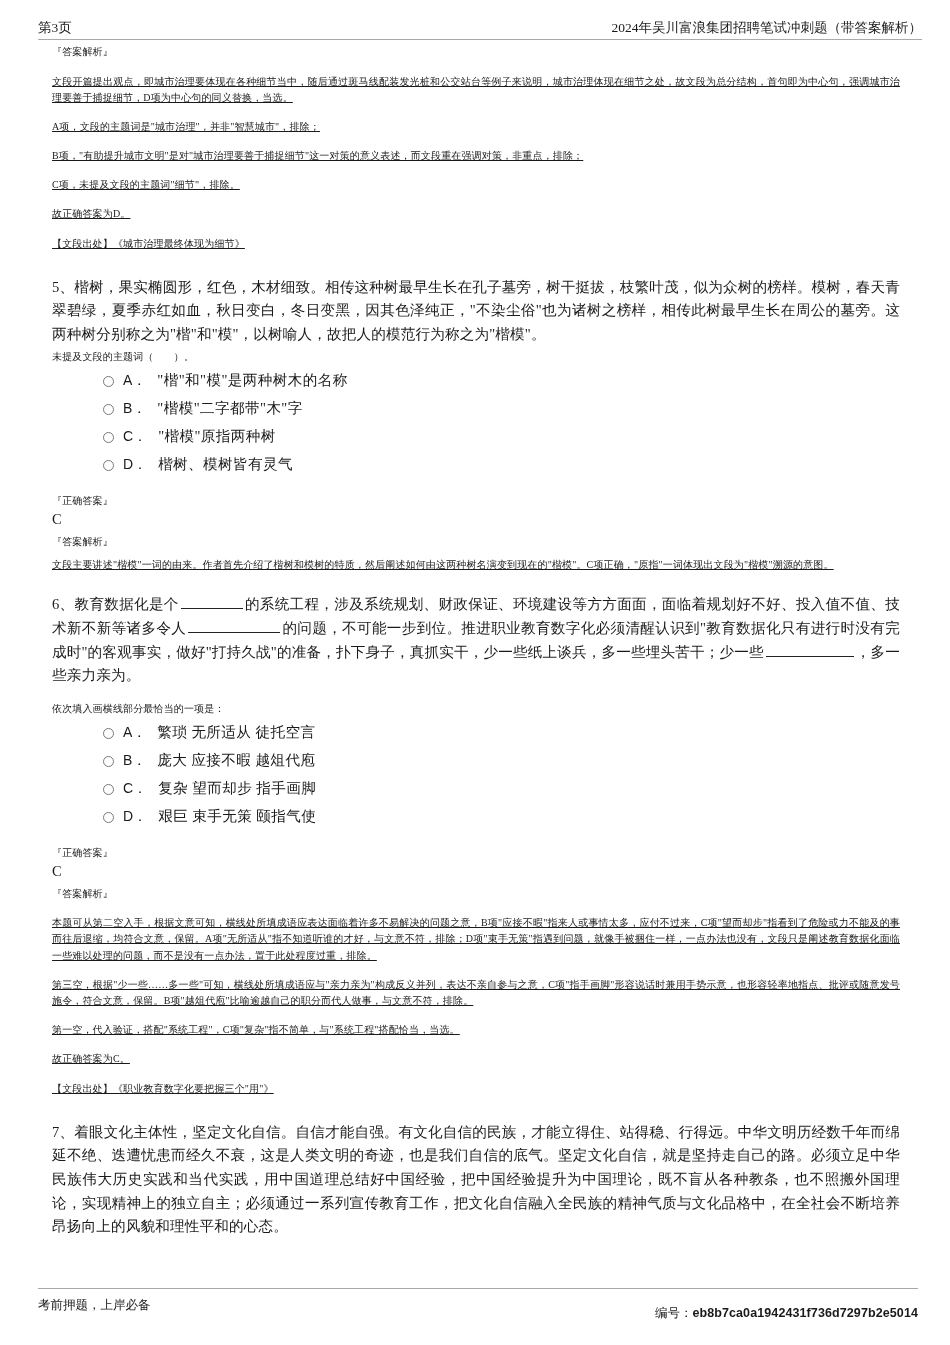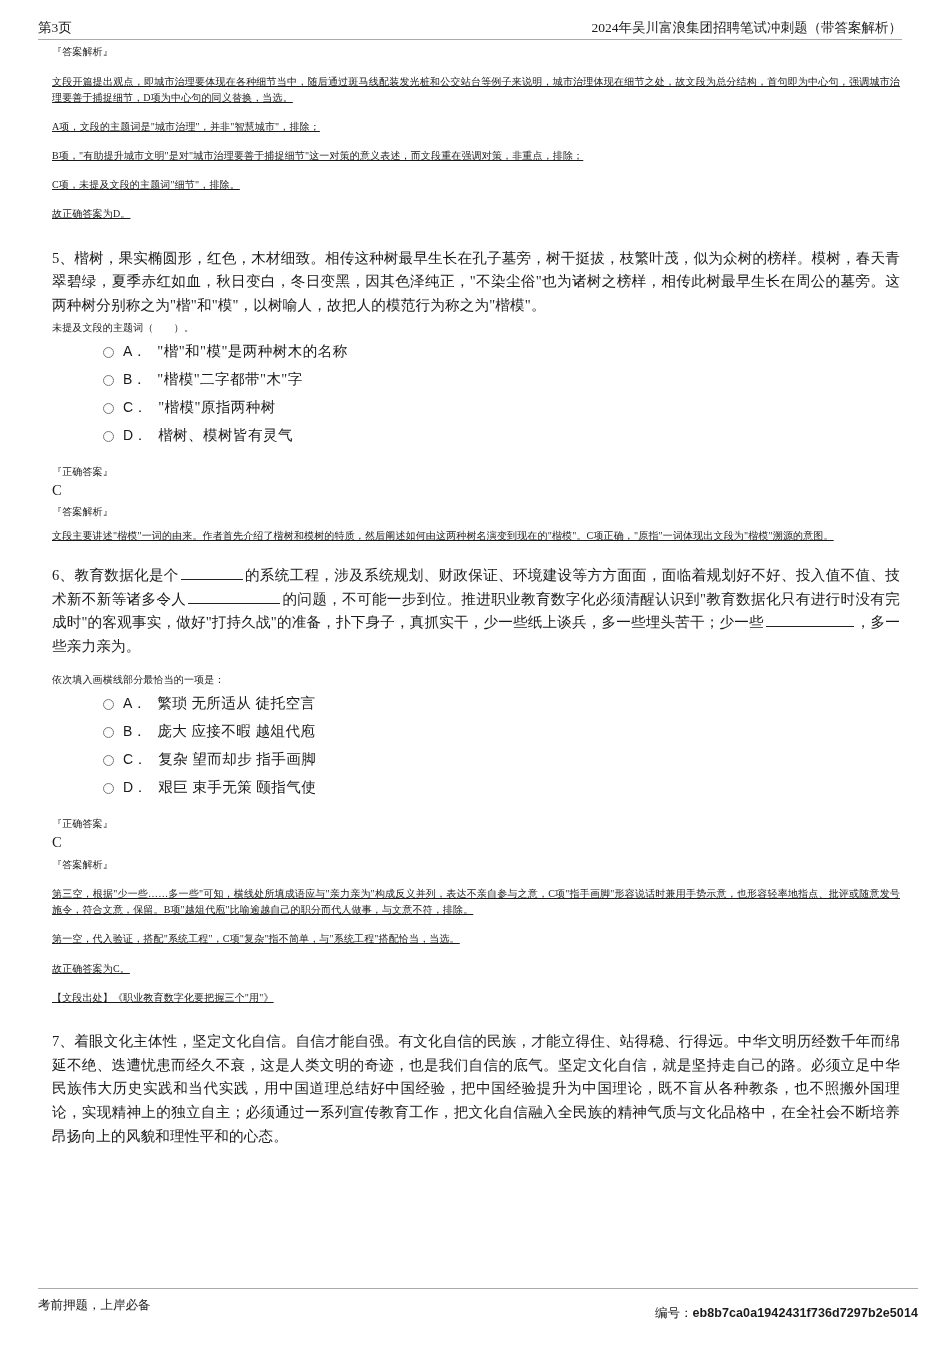--- a/index.html
+++ b/index.html
@@ -21,21 +21,21 @@
     box-sizing: border-box;
     padding: 0;
     position: relative;
   }
 
   
   .page-header {
     position: absolute;
     top: 10px;
     left: 38px;
-    right: 48px;
+    right: 28px;
     height: 26px;
     border-bottom: 1px solid #aaaaaa;
     display: flex;
     align-items: flex-end;
     justify-content: space-between;
     font-size: 13.5px;
     line-height: 1.1;
     color: #1a1a1a;
     padding-bottom: 3px;
   }
@@ -176,20 +176,21 @@
 
   <div class="content">
 
     <div class="label-line">『答案解析』</div>
     <div class="gap-sm"></div>
     <p class="para">文段开篇提出观点，即城市治理要体现在各种细节当中，随后通过斑马线配装发光桩和公交站台等例子来说明，城市治理体现在细节之处，故文段为总分结构，首句即为中心句，强调城市治理要善于捕捉细节，D项为中心句的同义替换，当选。</p>
     <p class="para">A项，文段的主题词是"城市治理"，并非"智慧城市"，排除；</p>
     <p class="para">B项，"有助提升城市文明"是对"城市治理要善于捕捉细节"这一对策的意义表述，而文段重在强调对策，非重点，排除；</p>
     <p class="para">C项，未提及文段的主题词"细节"，排除。</p>
     <p class="para">故正确答案为D。</p>
+    <p class="para">【文段出处】《城市治理最终体现为细节》</p>
 
     <div class="gap-md"></div>
 
     <p class="qstem">5、楷树，果实椭圆形，红色，木材细致。相传这种树最早生长在孔子墓旁，树干挺拔，枝繁叶茂，似为众树的榜样。模树，春天青翠碧绿，夏季赤红如血，秋日变白，冬日变黑，因其色泽纯正，"不染尘俗"也为诸树之榜样，相传此树最早生长在周公的墓旁。这两种树分别称之为"楷"和"模"，以树喻人，故把人的模范行为称之为"楷模"。</p>
     <p class="label-line">未提及文段的主题词（　　）。</p>
 
     <ul class="options">
       <li class="option">
         <span class="radio"></span>
         <span class="opt-key">A．</span>
@@ -250,20 +251,21 @@
     </ul>
 
     <div class="gap-md"></div>
 
     <div class="label-line">『正确答案』</div>
     <div class="answer-letter">C</div>
     <div class="label-line">『答案解析』</div>
 
     <div class="gap-sm"></div>
 
+    <p class="para">本题可从第二空入手，根据文意可知，横线处所填成语应表达面临着许多不易解决的问题之意，B项"应接不暇"指来人或事情太多，应付不过来，C项"望而却步"指看到了危险或力不能及的事而往后退缩，均符合文意，保留。A项"无所适从"指不知道听谁的才好，与文意不符，排除；D项"束手无策"指遇到问题，就像手被捆住一样，一点办法也没有，文段只是阐述教育数据化面临一些难以处理的问题，而不是没有一点办法，置于此处程度过重，排除。</p>
     <p class="para">第三空，根据"少一些……多一些"可知，横线处所填成语应与"亲力亲为"构成反义并列，表达不亲自参与之意，C项"指手画脚"形容说话时兼用手势示意，也形容轻率地指点、批评或随意发号施令，符合文意，保留。B项"越俎代庖"比喻逾越自己的职分而代人做事，与文意不符，排除。</p>
     <p class="para">第一空，代入验证，搭配"系统工程"，C项"复杂"指不简单，与"系统工程"搭配恰当，当选。</p>
     <p class="para">故正确答案为C。</p>
     <p class="para">【文段出处】《职业教育数字化要把握三个"用"》</p>
 
     <div class="gap-md"></div>
 
     <p class="qstem">7、着眼文化主体性，坚定文化自信。自信才能自强。有文化自信的民族，才能立得住、站得稳、行得远。中华文明历经数千年而绵延不绝、迭遭忧患而经久不衰，这是人类文明的奇迹，也是我们自信的底气。坚定文化自信，就是坚持走自己的路。必须立足中华民族伟大历史实践和当代实践，用中国道理总结好中国经验，把中国经验提升为中国理论，既不盲从各种教条，也不照搬外国理论，实现精神上的独立自主；必须通过一系列宣传教育工作，把文化自信融入全民族的精神气质与文化品格中，在全社会不断培养昂扬向上的风貌和理性平和的心态。</p>
 
   </div>

